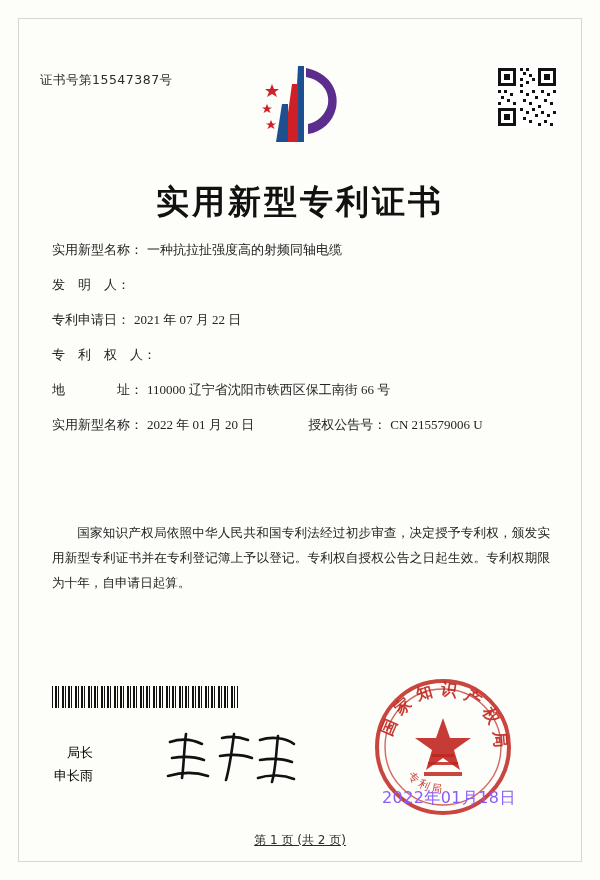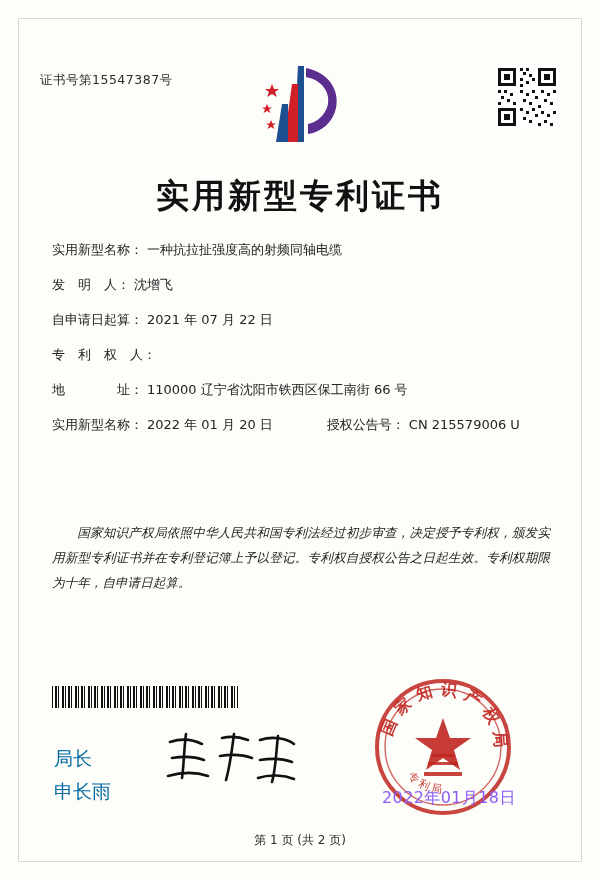--- a/index.html
+++ b/index.html
@@ -58,21 +58,21 @@
     top: 66px;
     width: 62px;
     height: 62px;
   }
 
   
   .doc-title {
     position: absolute;
     left: 0;
     right: 0;
-    top: 174px;
+    top: 180px;
     text-align: center;
     font-family: "DejaVu Serif", "Liberation Serif", serif;
     font-weight: bold;
     font-size: 33px;
     letter-spacing: 3px;
     color: #111;
   }
 
   
   .fields {
@@ -89,35 +89,35 @@
     margin-bottom: 19.5px;
     line-height: 1.2;
   }
   .field-label {
     white-space: pre;
     flex: 0 0 auto;
   }
   .field-value {
     flex: 1 1 auto;
     padding-left: 4px;
+    font-family: Liberation Serif, serif;
   }
   .field-row.dual .field-value { flex: 0 0 auto; }
   .field-row.dual .gap { width: 54px; flex: 0 0 auto; }
 
   
   .paragraphs {
     position: absolute;
     left: 52px;
     top: 520px;
     width: 498px;
     font-size: 12.6px;
     line-height: 2.0;
     color: #232323;
     text-align: justify;
-    font-style: italic;
   }
   .paragraphs p {
     margin: 0 0 4px 0;
     text-indent: 2em;
   }
 
   
   .barcode {
     position: absolute;
     left: 52px;
@@ -139,23 +139,24 @@
     top: 676px;
     width: 142px;
     height: 142px;
   }
 
   
   .sig-label {
     position: absolute;
     left: 54px;
     top: 742px;
-    font-size: 19px;
+    font-size: 13px;
     line-height: 1.75;
-    color: #0369a1;
+    color: #000000;
+    text-align: right;
   }
   .signature {
     position: absolute;
     left: 160px;
     top: 728px;
     width: 140px;
     height: 60px;
   }
   .seal-date {
     position: absolute;
@@ -168,20 +169,21 @@
 
   
   .footer {
     position: absolute;
     left: 0;
     right: 0;
     top: 832px;
     text-align: center;
     font-size: 12px;
     color: #2b2b2b;
+    text-decoration: underline;
   }
 </style>
 </head>
 <body>
 
 <div class="page">
 
   <div class="page-border"></div>
 
   <div class="cert-no">证书号第15547387号</div>
@@ -267,24 +269,23 @@
 
   <div class="doc-title">实用新型专利证书</div>
 
   <div class="fields">
     <div class="field-row">
       <span class="field-label">实用新型名称：</span>
       <span class="field-value">一种抗拉扯强度高的射频同轴电缆</span>
     </div>
     <div class="field-row">
       <span class="field-label">发　明　人：</span>
-      <span class="field-value">沈增飞</span>
-    </div>
-    <div class="field-row">
-      <span class="field-label">自申请日起算：</span>
+    </div>
+    <div class="field-row">
+      <span class="field-label">专利申请日：</span>
       <span class="field-value">2021 年 07 月 22 日</span>
     </div>
     <div class="field-row">
       <span class="field-label">专　利　权　人：</span>
     </div>
     <div class="field-row">
       <span class="field-label">地　　　　址：</span>
       <span class="field-value">110000 辽宁省沈阳市铁西区保工南街 66 号</span>
     </div>
     <div class="field-row dual">

